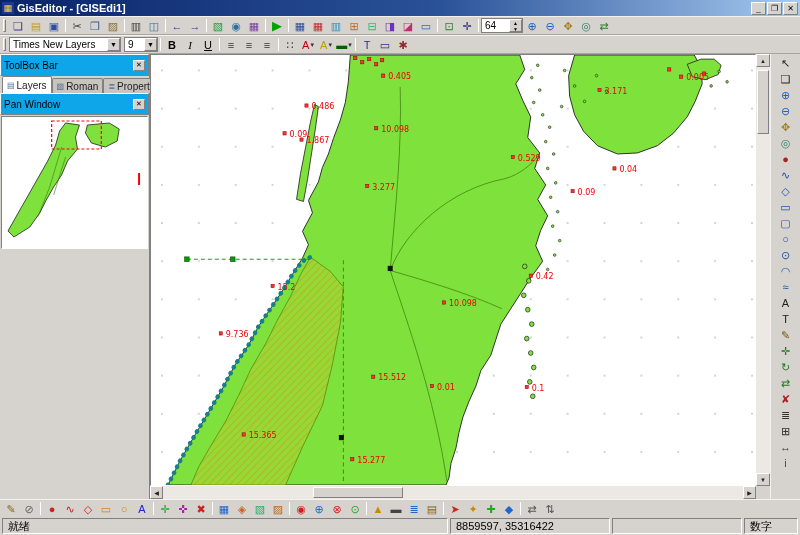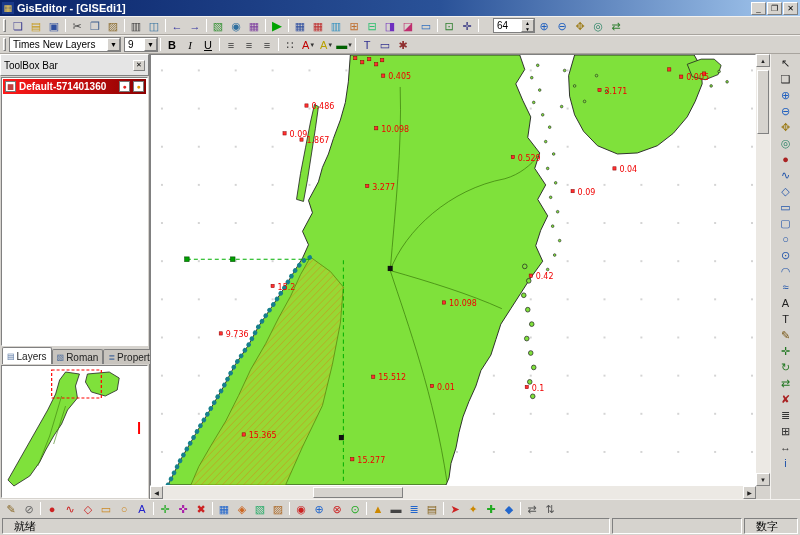--- a/index.html
+++ b/index.html
@@ -43,21 +43,21 @@
     border:1px solid; border-color:#fff #808080 #808080 #fff; font-size:5px; line-height:6px;
     display:flex; flex-direction:column; align-items:center; justify-content:center; }
   .fmt-b { font-weight:bold; } .fmt-i { font-style:italic; font-family:"Liberation Serif",serif; }
   .fmt-u { text-decoration:underline; }
   .drop { font-size:7px; margin-left:1px; color:#333; }
 
   
   #main { flex:1; display:flex; min-height:0; }
   #left { width:150px; flex:none; display:flex; flex-direction:column; border-right:1px solid #808080; background:#d6d3ce; }
   .panel-header { height:15px; flex:none; display:flex; align-items:center; padding:10px 3px; font-size:10px;
-    background:#e5e5e5; border:1px solid; border-color:#fff #808080 #808080 #fff; }
+    background:#0ea5e9; border:1px solid; border-color:#fff #808080 #808080 #fff; }
   .panel-close { margin-left:auto; width:12px; height:11px; font-size:7px; background:#d6d3ce;
     border:1px solid; border-color:#fff #808080 #808080 #fff; display:flex; align-items:center; justify-content:center; }
   #toolbox-list { flex:1; background:#fff; border:1px solid; border-color:#808080 #fff #fff #808080; margin:1px; padding:1px; min-height:0; }
   #layer-item { height:15px; display:flex; align-items:center; gap:3px; padding:0 2px;
     background:linear-gradient(90deg,#ff1a1a,#8a0000); color:#fff; font-weight:bold; font-size:10px; }
   .layer-mini { width:11px; height:11px; background:#fff; border:1px solid #777; font-size:7px;
     display:flex; align-items:center; justify-content:center; flex:none; }
   #tabs { height:17px; flex:none; display:flex; align-items:flex-end; padding-left:2px; background:#d6d3ce; }
   .tab { height:15px; padding:0 4px; display:flex; align-items:center; gap:2px; font-size:10px;
     border:1px solid #808080; border-bottom:none; border-radius:2px 2px 0 0; background:#c8c4be; color:#222; }
@@ -85,21 +85,21 @@
 
   
   #righttools { width:30px; flex:none; background:#d6d3ce; border-left:1px solid #f4f2ef;
     display:flex; flex-direction:column; align-items:center; padding-top:1px; overflow:hidden; }
   #righttools .tbtn { width:22px; height:16px; }
 
   
   #bottombar { height:18px; flex:none; display:flex; align-items:center; padding:0 2px;
     background:#d6d3ce; border-top:1px solid #f4f2ef; }
   #statusbar { height:18px; flex:none; display:flex; gap:2px; padding:1px 2px; background:#d6d3ce; }
-  .spanel { border:1px solid; border-color:#808080 #fff #fff #808080; padding:0 11px;
+  .spanel { border:1px solid; border-color:#808080 #fff #fff #808080; padding:0 5px;
     display:flex; align-items:center; font-size:11px; white-space:nowrap; overflow:hidden; }
   #sp-ready { flex:1.2; } #sp-c1 { width:160px; } #sp-c2 { width:160px; }
   #sp-gap { width:130px; } #sp-mode { width:54px; }
 </style>
 </head>
 <body>
 
 <div id="app">
 
   <div id="titlebar">
@@ -189,21 +189,21 @@
         </span>
         <span class="tsep"></span>
         <span class="tbtn">
           <span style="color: rgb(47, 127, 47);">⊡</span>
         </span>
         <span class="tbtn">
           <span style="color: rgb(47, 47, 127);">✛</span>
         </span>
         <span class="tsep"></span>
       </span>
-    <span class="combo" style="width:42px;margin-left:12px;">
+    <span class="combo" style="width:42px;">
       <span>64</span>
       <span class="spin">
           <span>▲</span>
           <span>▼</span>
         </span>
     </span>
     <span id="tb1b" style="display:flex;align-items:center;">
         <span class="tbtn">
           <span style="color: rgb(31, 95, 191);">⊕</span>
         </span>
@@ -283,43 +283,38 @@
       </span>
   </div>
 
   <div id="main">
 
     <div id="left">
       <div class="panel-header">
         <span>ToolBox Bar</span>
         <span class="panel-close">✕</span>
       </div>
-      <div id="toolbox-list">
-        <div id="layer-item">
-          <span class="layer-mini" style="color:#b33;">▦</span>
-          <span>Default-571401360</span>
-          <span class="tb-spacer"></span>
-          <span class="layer-mini" style="color:#d22;">●</span>
-          <span class="layer-mini" style="color:#d90;">●</span>
-        </div>
-      </div>
       <div id="tabs">
           <span class="tab active">
             <span class="tab-ico">▤</span>
             <span>Layers</span>
           </span>
           <span class="tab">
             <span class="tab-ico">▧</span>
             <span>Roman</span>
           </span>
           <span class="tab">
             <span class="tab-ico">≣</span>
             <span>Property</span>
           </span>
         </div>
+      <div class="panel-header">
+        <span>Pan Window</span>
+        <span class="panel-close">✕</span>
+      </div>
       <div id="minimap-wrap">
         <svg id="minimap-svg" viewBox="0 0 146 131" preserveAspectRatio="none">
           <path fill="#7fe13b" stroke="#222" stroke-width="0.8" d="M64,6 L78,8 L74,20 L76,32 L66,44 L60,58 L52,70 L44,84 L38,96 L28,110 L12,120 L6,114 L14,100 L22,86 L30,72 L38,58 L46,44 L54,28 L58,14 Z"></path>
           <path fill="#7fe13b" stroke="#222" stroke-width="0.8" d="M86,8 L108,6 L118,12 L116,24 L104,30 L90,26 L84,16 Z"></path>
           <path fill="none" stroke="#3a7a0a" stroke-width="0.6" d="M60,30 L48,70 L36,100 M64,40 L52,78"></path>
           <path fill="none" stroke="#ff0000" stroke-width="1.2" stroke-dasharray="3 2" d="M50,4 H100 V32 H50 Z"></path>
           <path fill="none" stroke="#ff0000" stroke-width="2" d="M138,56 L138,68"></path>
         </svg>
       </div>
     </div>
@@ -637,16 +632,17 @@
       <span class="tbtn">
         <span style="color: rgb(85, 85, 85);">⇄</span>
       </span>
       <span class="tbtn">
         <span style="color: rgb(85, 85, 85);">⇅</span>
       </span>
     </div>
 
   <div id="statusbar">
     <span class="spanel" id="sp-ready">就绪</span>
+    <span class="spanel" id="sp-c2">8859597, 35316422</span>
     <span class="spanel" id="sp-gap"></span>
     <span class="spanel" id="sp-mode">数字</span>
   </div>
 </div>
 
 </body></html>

